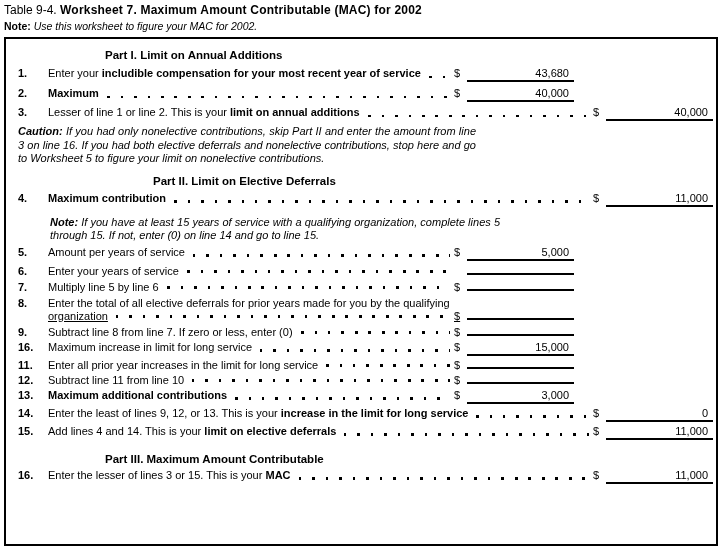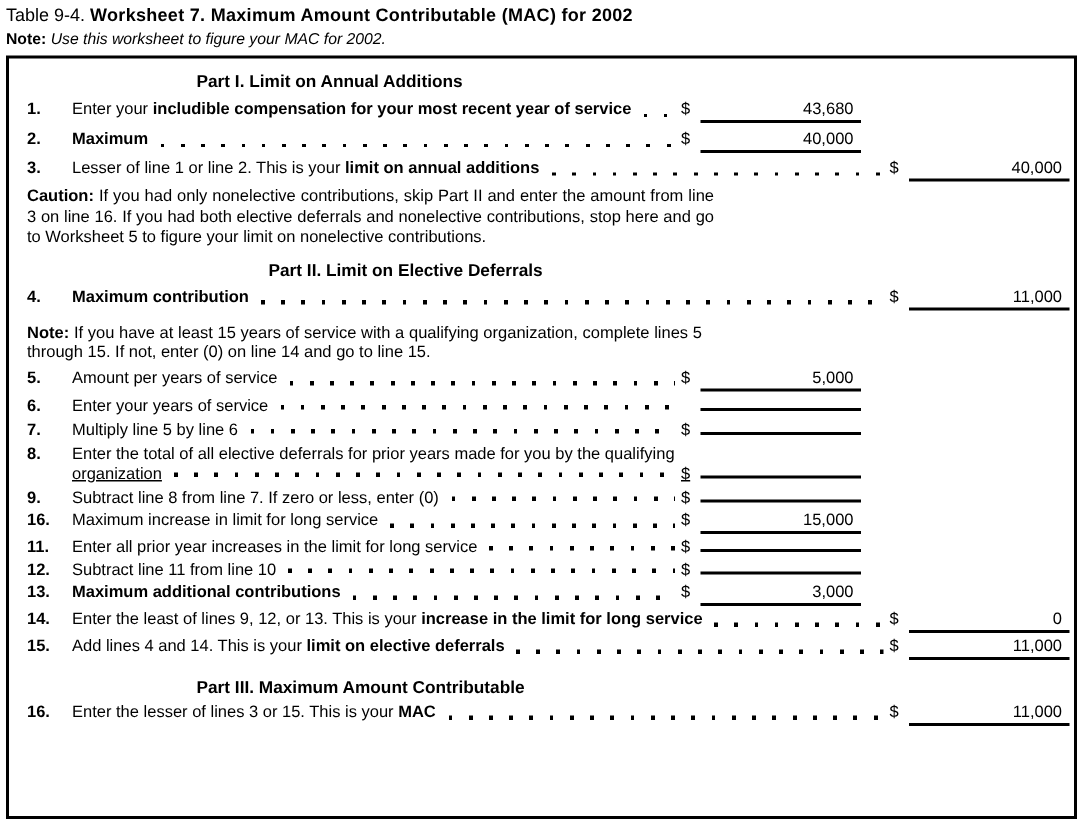--- a/index.html
+++ b/index.html
@@ -8,44 +8,44 @@
     font-family:"Liberation Sans", sans-serif; font-size:11px;
     -webkit-font-smoothing:none;
   }
   .title { padding:3px 0 0 4px; font-size:12px; white-space:nowrap; }
   .title b { letter-spacing:.2px; }
   .top-note { padding:3px 0 0 4px; font-size:10.5px; }
   .box {
     margin:5px 3px 0 4px; border:2px solid #000; height:509px;
     box-sizing:border-box; padding:0 0 0 12px; overflow:hidden;
   }
-  .heading { font-weight:bold; margin-left:113px; font-size:11.5px; }
+  .heading { font-weight:bold; margin-left:87px; font-size:11.5px; }
   .p1 { margin-top:10px; }
   .p2 { margin-top:9px;padding-left:48px; }
   .p3 { margin-top:13px; }
 
   .row { display:flex; align-items:baseline; margin-top:4px; }
   .row .num { font-weight:bold; width:30px; flex:none; }
   .row .lbl { flex:none; max-width:520px; }
   .leader { flex:1 1 auto; position:relative; align-self:stretch; margin:0 1px 0 5px; min-width:0; }
   .leader::after {
     content:""; position:absolute; left:3px; right:3px; bottom:4px; height:2.5px;
     background-image:repeating-linear-gradient(to right,#000 0 2.5px,transparent 2.5px 13.5px);
   }
   .dollar { flex:none; width:13px; }
   .amount {
     flex:none; width:107px; border-bottom:2px solid #000;
     text-align:right; padding:0 5px 1px 0; box-sizing:border-box; white-space:nowrap;
   }
   .row.inner { margin-right:142px; }
   .row.outer { margin-right:3px; }
   .mt1 { margin-top:1px;text-decoration:underline; } .mt3 { margin-top:3px; } .mt5 { margin-top:5px; } .mt6 { margin-top:6px; }
-  .para { line-height:13.5px; text-align:justify; margin-top:4px; }
+  .para { line-height:13.5px; text-align:justify; margin-top:4px;font-style:italic; }
   .caution { width:458px; }
-  .mid-note { width:450px; margin-top:9px; }
+  .mid-note { width:450px; margin-top:9px;margin-left:32px; }
 </style>
 </head>
 <body>
 
 <div class="title"><span>Table 9-4.</span> <b>Worksheet 7. Maximum Amount Contributable (MAC) for 2002</b></div>
 
 <div class="top-note"><b>Note:</b> <i>Use this worksheet to figure your MAC for 2002.</i></div>
 
 <div class="box">
 

